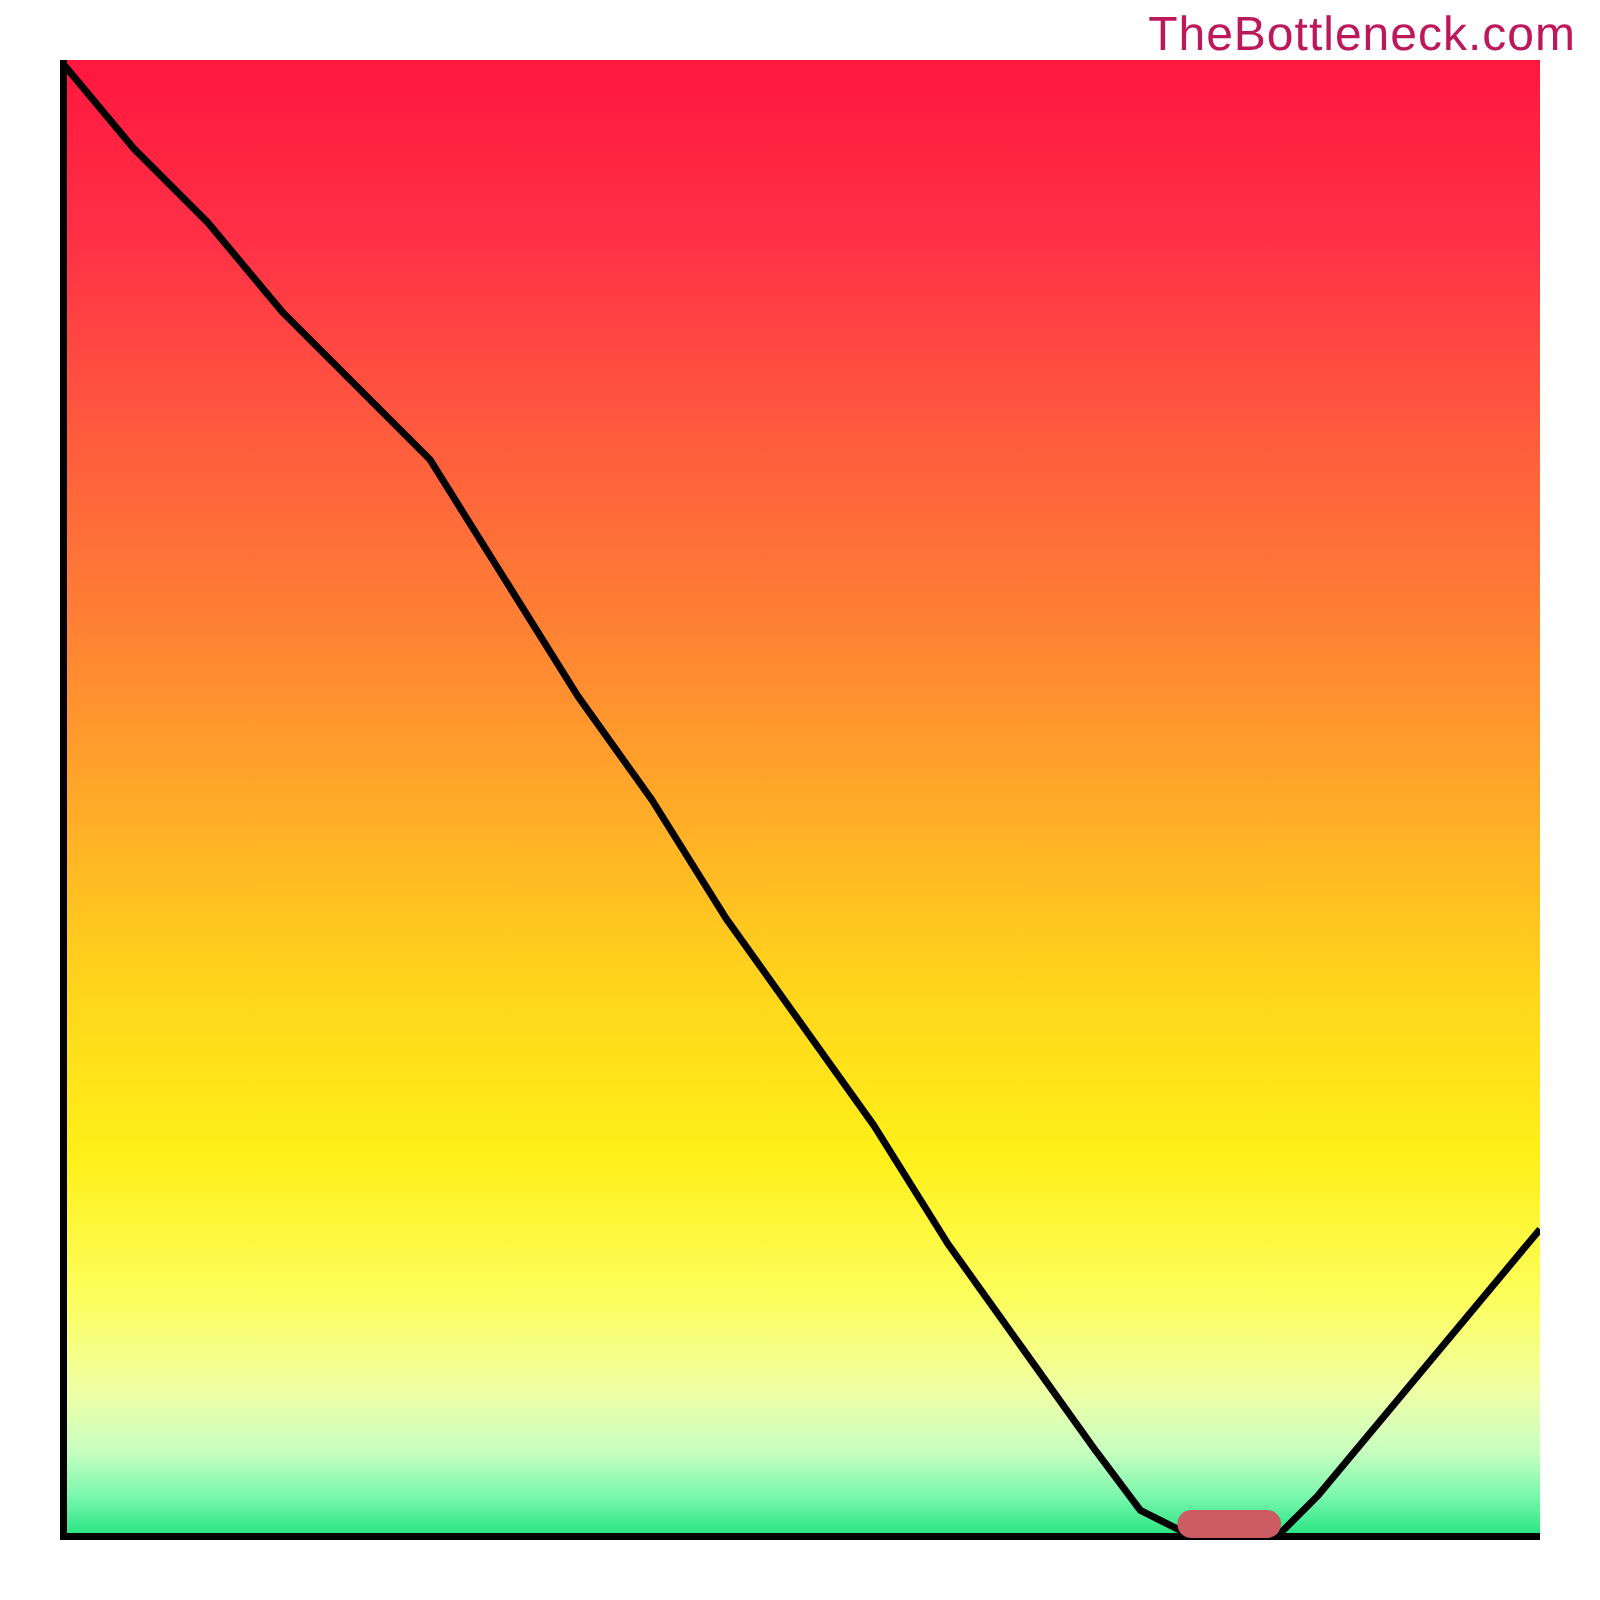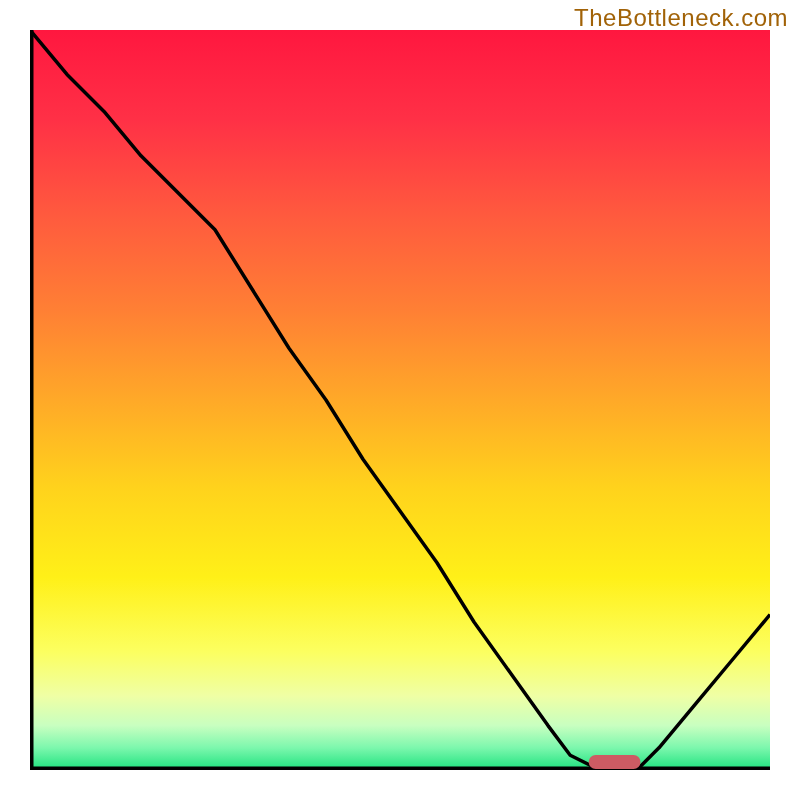--- a/index.html
+++ b/index.html
@@ -15,21 +15,21 @@
     position: relative;
     width: 800px;
     height: 800px;
   }
   .watermark {
     position: absolute;
     top: 4px;
     right: 12px;
     font-size: 24px;
     letter-spacing: 0.5px;
-    color: #a16207;
+    color: #be185d;
     font-weight: 400;
     user-select: none;
   }
   .plot {
     position: absolute;
     left: 30px;
     top: 30px;
     width: 740px;
     height: 740px;
   }

